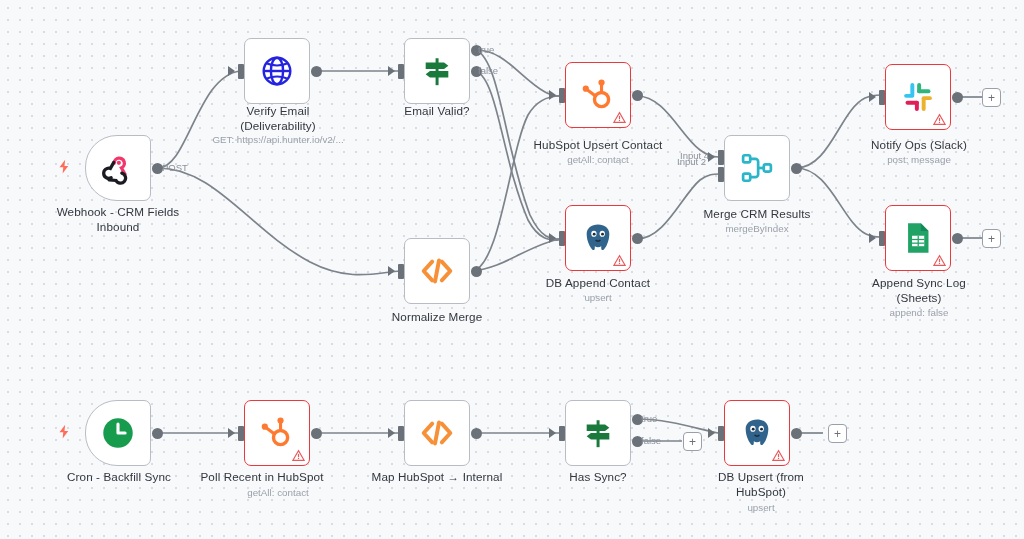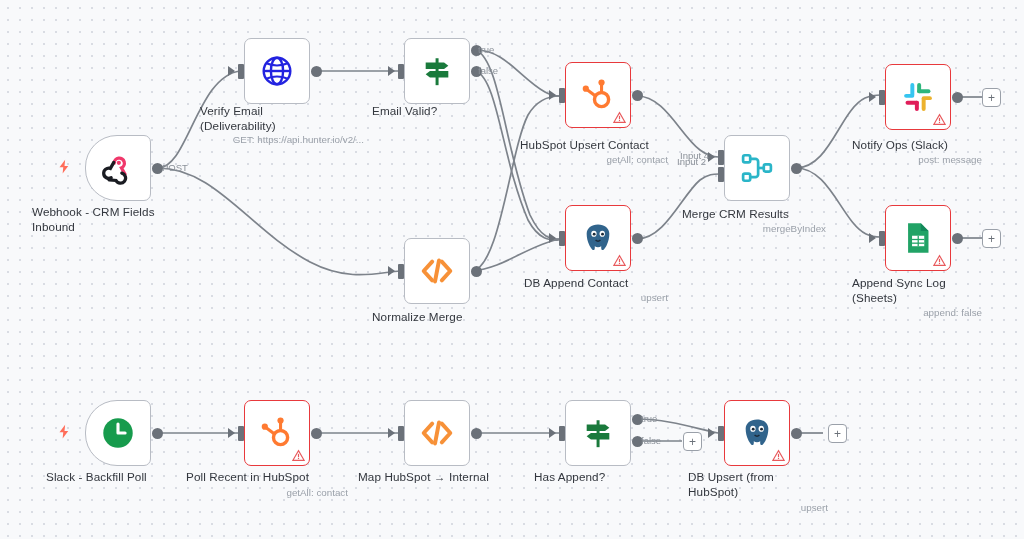--- a/index.html
+++ b/index.html
@@ -29,29 +29,30 @@
     display:flex;align-items:center;justify-content:center;
   }
   .box.err{border-color:#e8393c;}
   .box.trigger{border-radius:32px 7px 7px 32px;}
   .icon{width:34px;height:34px;display:block;}
 
   .warn{position:absolute;right:4px;bottom:3px;width:13px;height:13px;}
 
   .label{
     position:absolute;
+    text-align:center;
     font-size:11.7px;
     color:#33373e;
     line-height:14.5px;
     white-space:pre-line;
     letter-spacing:.1px;
   }
   .sub{
     position:absolute;
-    text-align:right;
+    text-align:center;
     font-size:9.8px;
     color:#9aa0a9;
     line-height:12px;
     white-space:pre-line;
   }
 
   .dot{
     position:absolute;width:11px;height:11px;border-radius:50%;
     background:#6b7179;
   }
@@ -307,21 +308,21 @@
         <path d="M13 1 L4 13 h6 l-1 10 9-12 h-6 z" fill="#ff6d5a"></path>
       </svg>
   </div>
   <div class="box trigger" style="left:85px;top:400px">
     <svg class="icon" viewBox="0 0 24 24">
       <circle cx="12" cy="12" r="10.4" fill="#179b4d"></circle>
       <path d="M12 5.6 V12 h5" stroke="#ffffff" stroke-width="2.2" fill="none" stroke-linecap="round" stroke-linejoin="round"></path>
     </svg>
   </div>
   <div class="dot" style="left:152px;top:428px"></div>
-  <div class="label" style="left:46px;top:470px;width:146px">Slack - Backfill Poll</div>
+  <div class="label" style="left:46px;top:470px;width:146px">Cron - Backfill Sync</div>
 </div>
 
 <div class="node">
   <div class="inp" style="left:238px;top:426px"></div>
   <div class="arrowhead" style="left:228px;top:428px"></div>
   <div class="box err" style="left:244px;top:400px">
     <svg class="icon" viewBox="0 0 24 24">
       <circle cx="14.5" cy="15.2" r="5" fill="none" stroke="#ff7a31" stroke-width="2.4"></circle>
       <path d="M14.5 10.2 V4.6" stroke="#ff7a31" stroke-width="2.2"></path>
       <circle cx="14.5" cy="3.2" r="2.2" fill="#ff7a31"></circle>
@@ -358,21 +359,21 @@
   <div class="arrowhead" style="left:549px;top:428px"></div>
   <div class="box" style="left:565px;top:400px">
     <svg class="icon" viewBox="0 0 24 24">
       <rect x="11" y="3" width="2.1" height="19" fill="#1a7a3c"></rect>
       <path d="M4 6 h13 l3 2.3 -3 2.3 H4 z" fill="#1a7a3c"></path>
       <path d="M20 12 H7 l-3 2.3 3 2.3 h13 z" fill="#1a7a3c"></path>
     </svg>
   </div>
   <div class="dot" style="left:632px;top:414px"></div>
   <div class="dot" style="left:632px;top:436px"></div>
-  <div class="label" style="left:534px;top:470px;width:128px">Has Append?</div>
+  <div class="label" style="left:534px;top:470px;width:128px">Has Sync?</div>
 </div>
 
 <div class="node">
   <div class="inp" style="left:718px;top:426px"></div>
   <div class="arrowhead" style="left:708px;top:428px"></div>
   <div class="box err" style="left:724px;top:400px">
     <svg class="icon" viewBox="0 0 24 24">
       <path d="M12 2.4c-4.6 0-8 2.6-8 6.6 0 3 .7 5.3 1.6 7.4.7 1.6 1.6 3 2.3 3.7.6.6 1.4.5 1.7-.2.2-.5.2-1.3.1-2 .7.4 1.5.6 2.3.6s1.6-.2 2.3-.6c-.1.8-.1 1.5.1 2 .3.7 1.1.8 1.7.2.8-.7 1.7-2.1 2.3-3.7.9-2.1 1.6-4.4 1.6-7.4 0-4-3.4-6.6-8-6.6z" fill="#31648c"></path>
       <ellipse cx="9.1" cy="9" rx="1.9" ry="2.2" fill="#ffffff"></ellipse>
       <ellipse cx="15" cy="9" rx="1.9" ry="2.2" fill="#ffffff"></ellipse>

